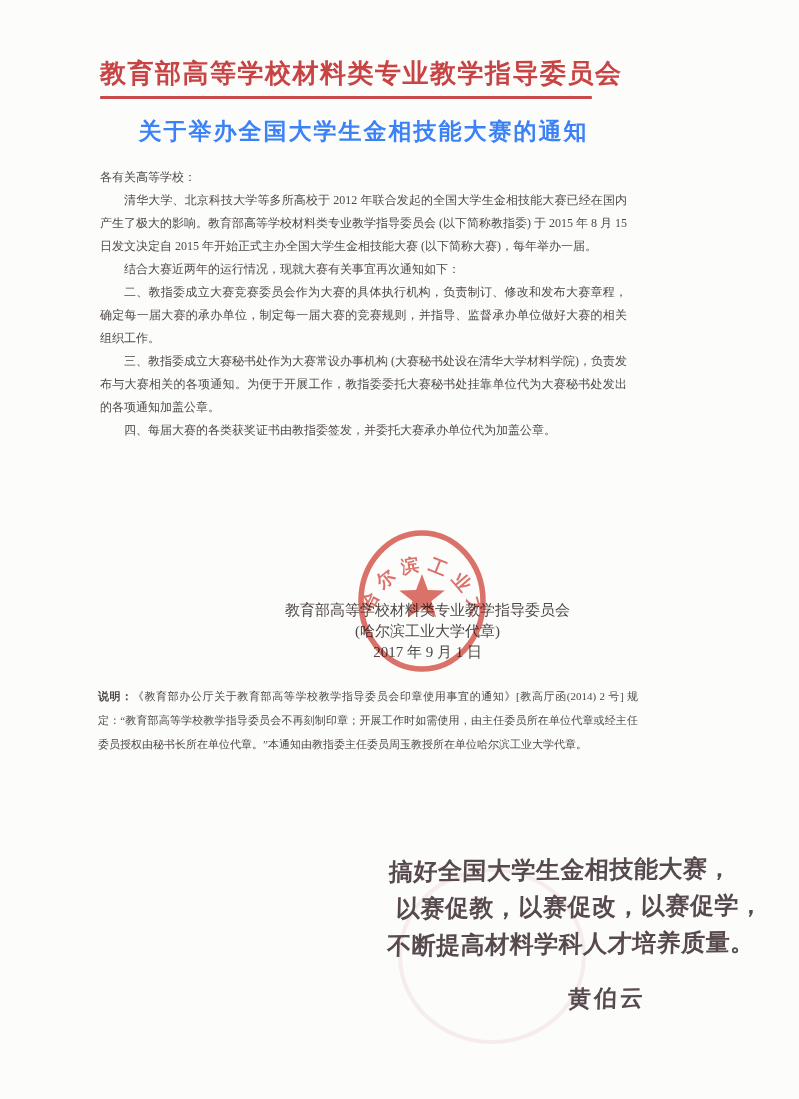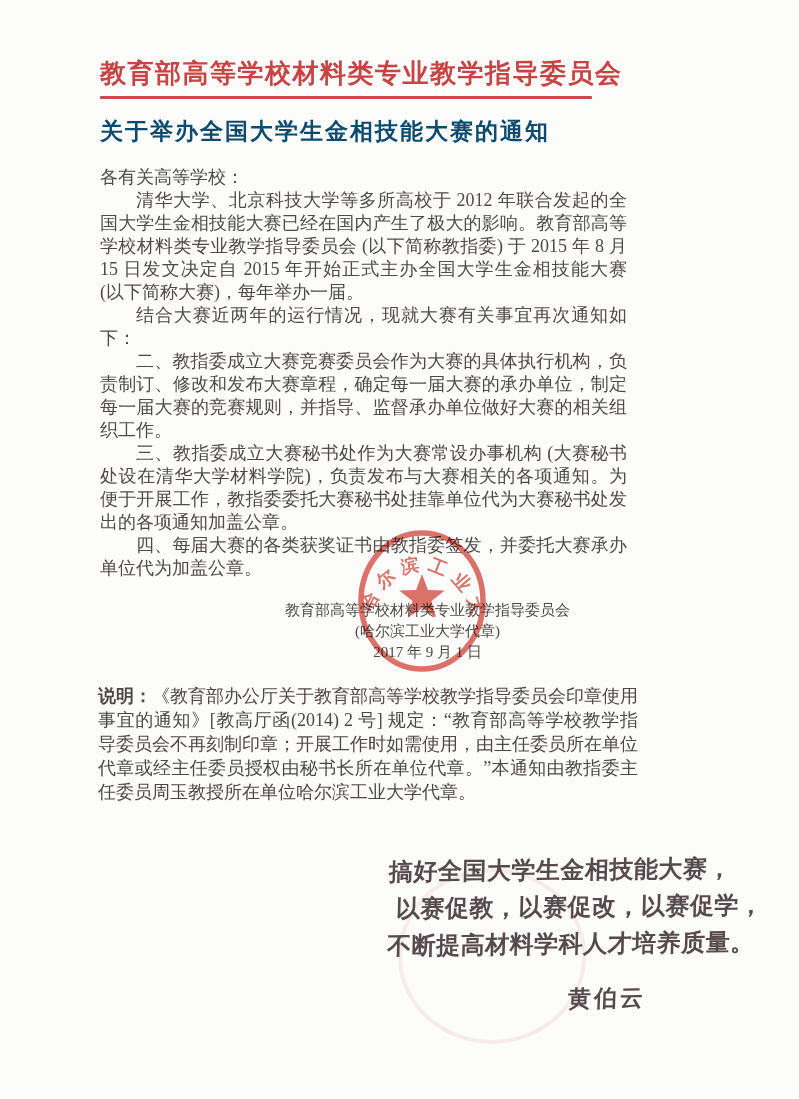--- a/index.html
+++ b/index.html
@@ -18,46 +18,46 @@
     font-family: "Liberation Sans", "DejaVu Sans", sans-serif;
     font-weight: bold; font-size: 26px; letter-spacing: 1.5px;
     color: #c84444; white-space: nowrap;
   }
   .red-rule {
     position: absolute; left: 100px; top: 96px; width: 492px; height: 3px;
     background: #c94a4a; border-radius: 1px;
   }
   .doc-title {
     position: absolute; left: 100px; top: 116px; width: 527px;
-    font-weight: bold; font-size: 23px;
-    letter-spacing: 2px; color: #0c4a6e; white-space: nowrap;
+    text-align: center; font-weight: bold; font-size: 23px;
+    letter-spacing: 2px; color: #3b82f6; white-space: nowrap;
   }
 
   .body-text {
     position: absolute; left: 100px; top: 166px; width: 527px;
-    font-size: 18px; line-height: 23px; text-align: justify;
+    font-size: 12px; line-height: 23px; text-align: justify;
     color: #504a46;
   }
   .body-text p { margin: 0; text-indent: 2em; }
   .body-text .salutation { text-indent: 0; }
 
   .sign-block {
     position: absolute; left: 255px; top: 600px; width: 345px;
     text-align: center; font-size: 15px; line-height: 21px;
     color: #4e4844;
   }
 
   .seal {
     position: absolute; left: 355px; top: 528px; width: 135px; height: 150px;
     mix-blend-mode: multiply; opacity: 0.85; pointer-events: none;
   }
 
   .note-block {
     position: absolute; left: 98px; top: 684px; width: 540px;
-    font-size: 18px; line-height: 24px; text-align: justify;
+    font-size: 11px; line-height: 24px; text-align: justify;
     color: #4e4844;
   }
   .note-label { font-weight: bold; }
 
   .ghost-stamp {
     position: absolute; left: 398px; top: 868px; width: 180px; height: 168px;
     border: 4px solid rgba(213, 158, 158, 0.16); border-radius: 50%;
   }
 
   .handwriting {

